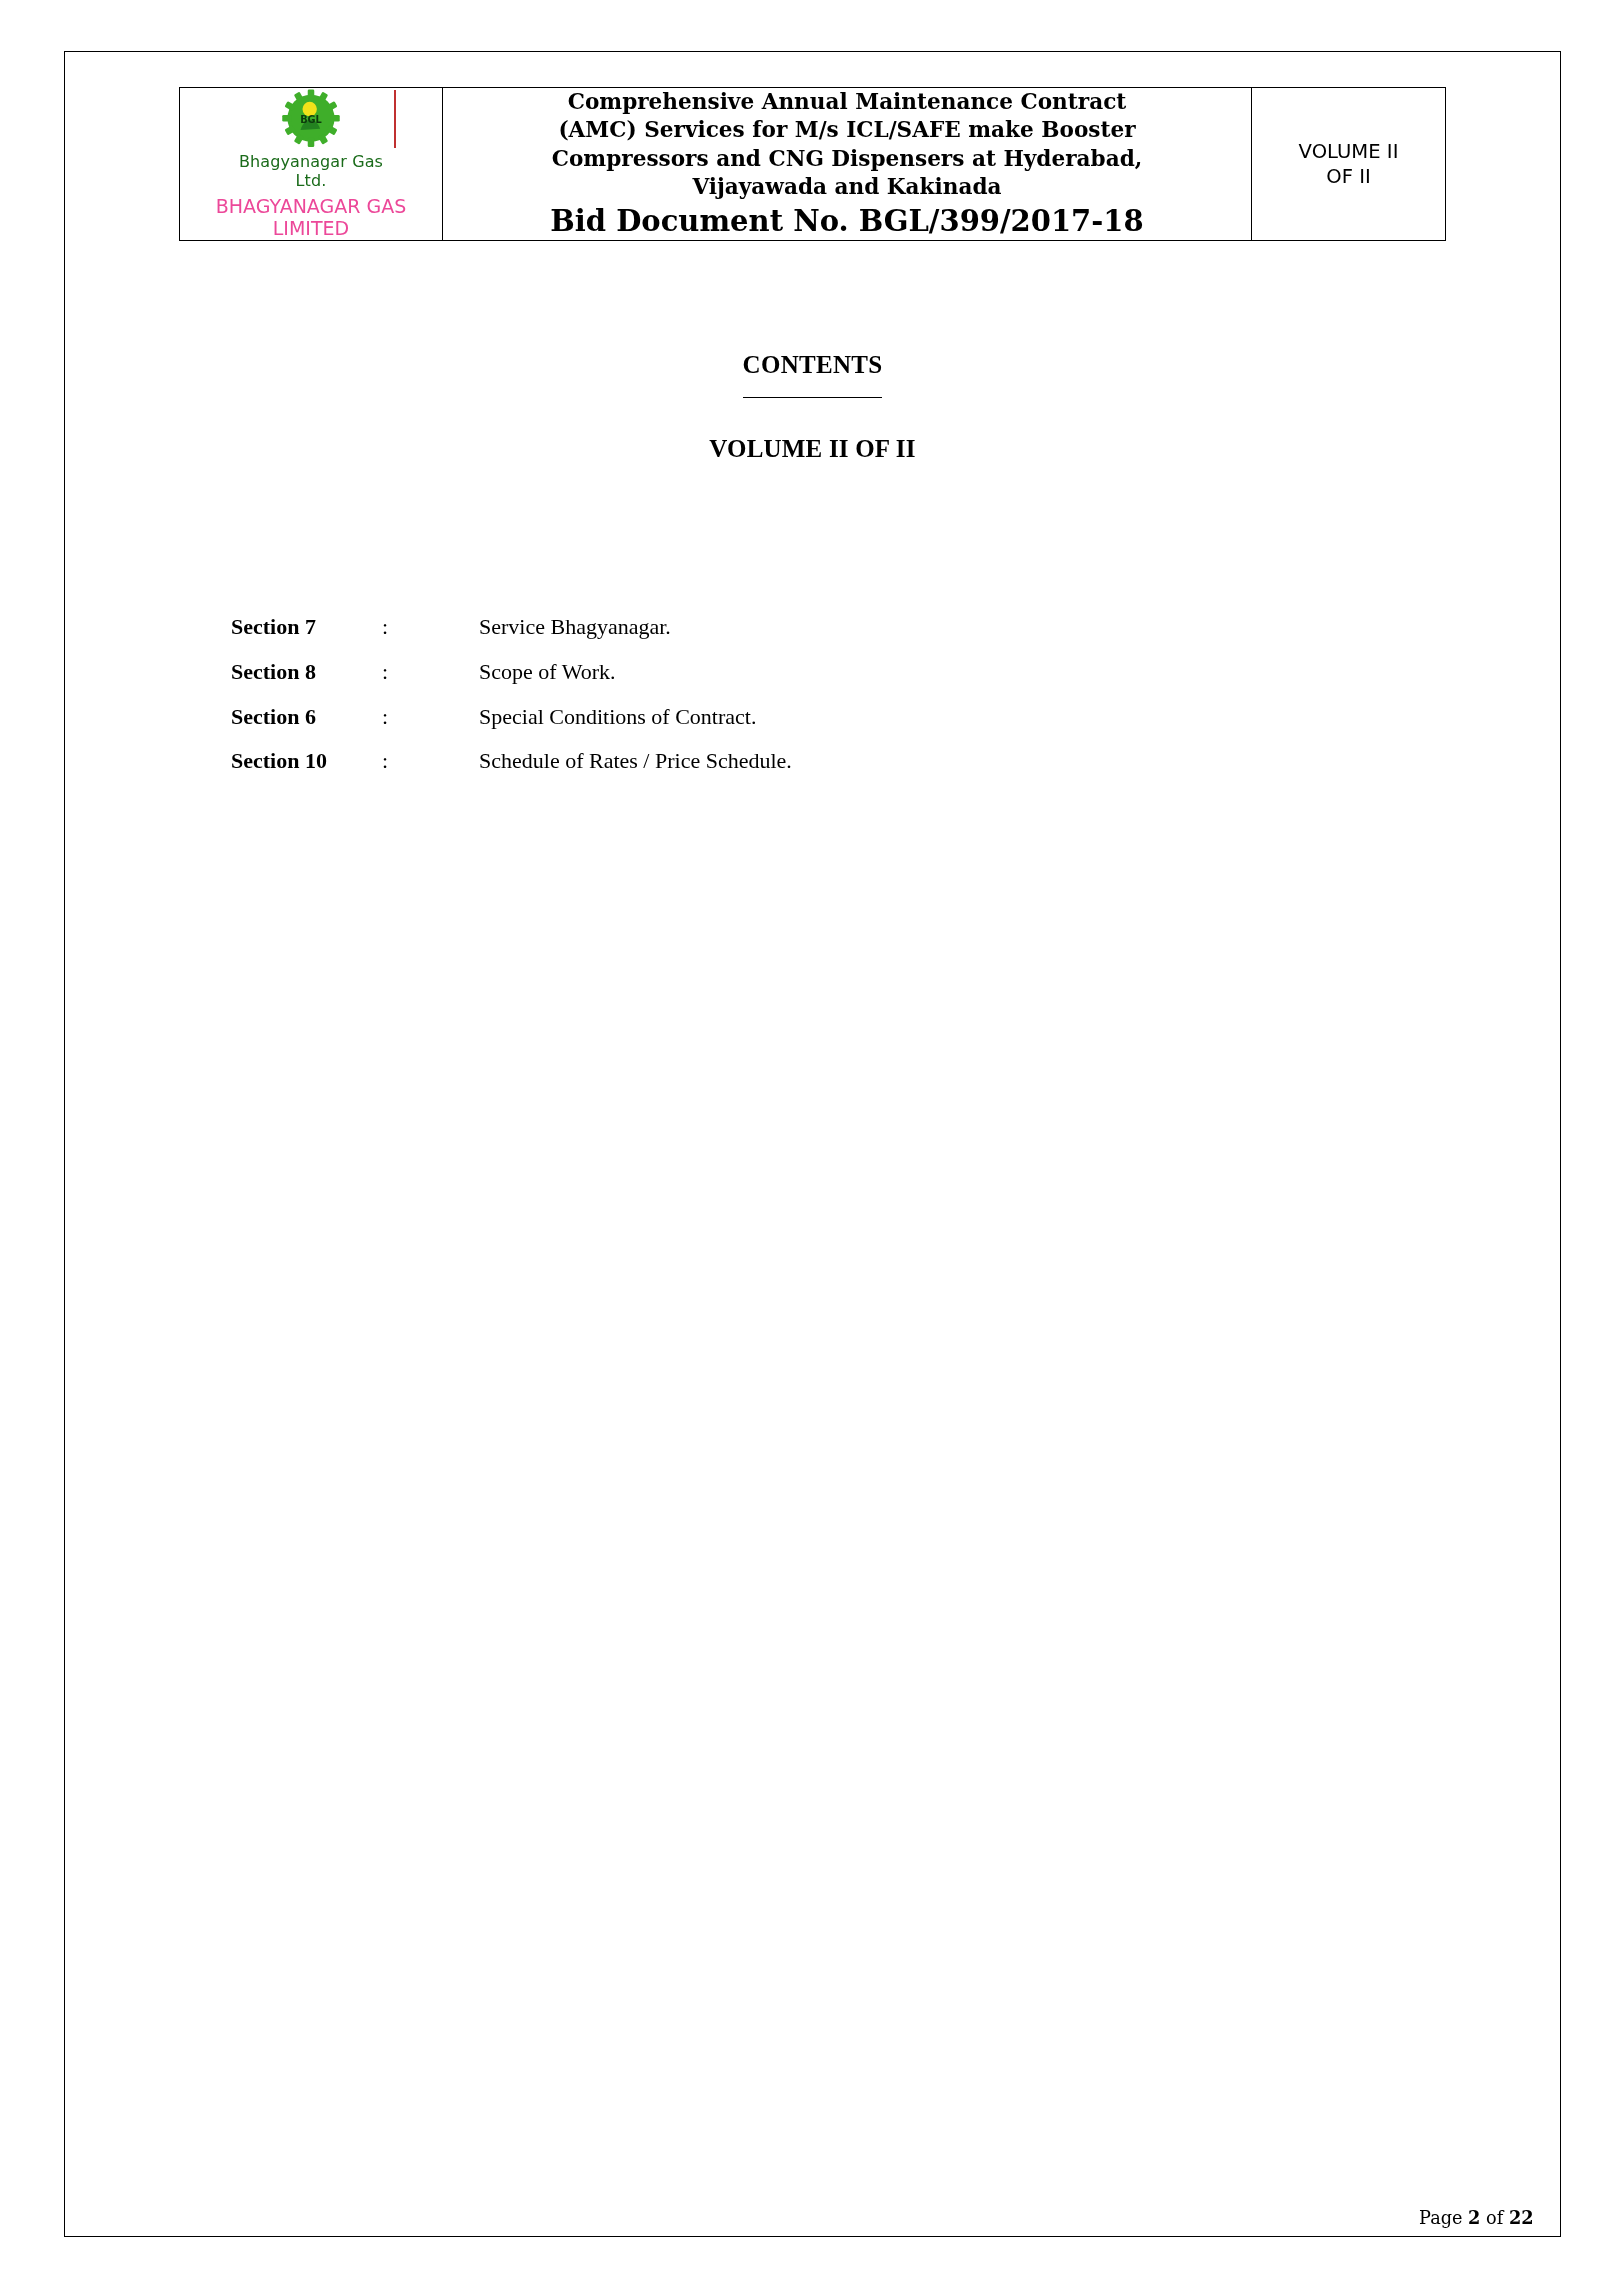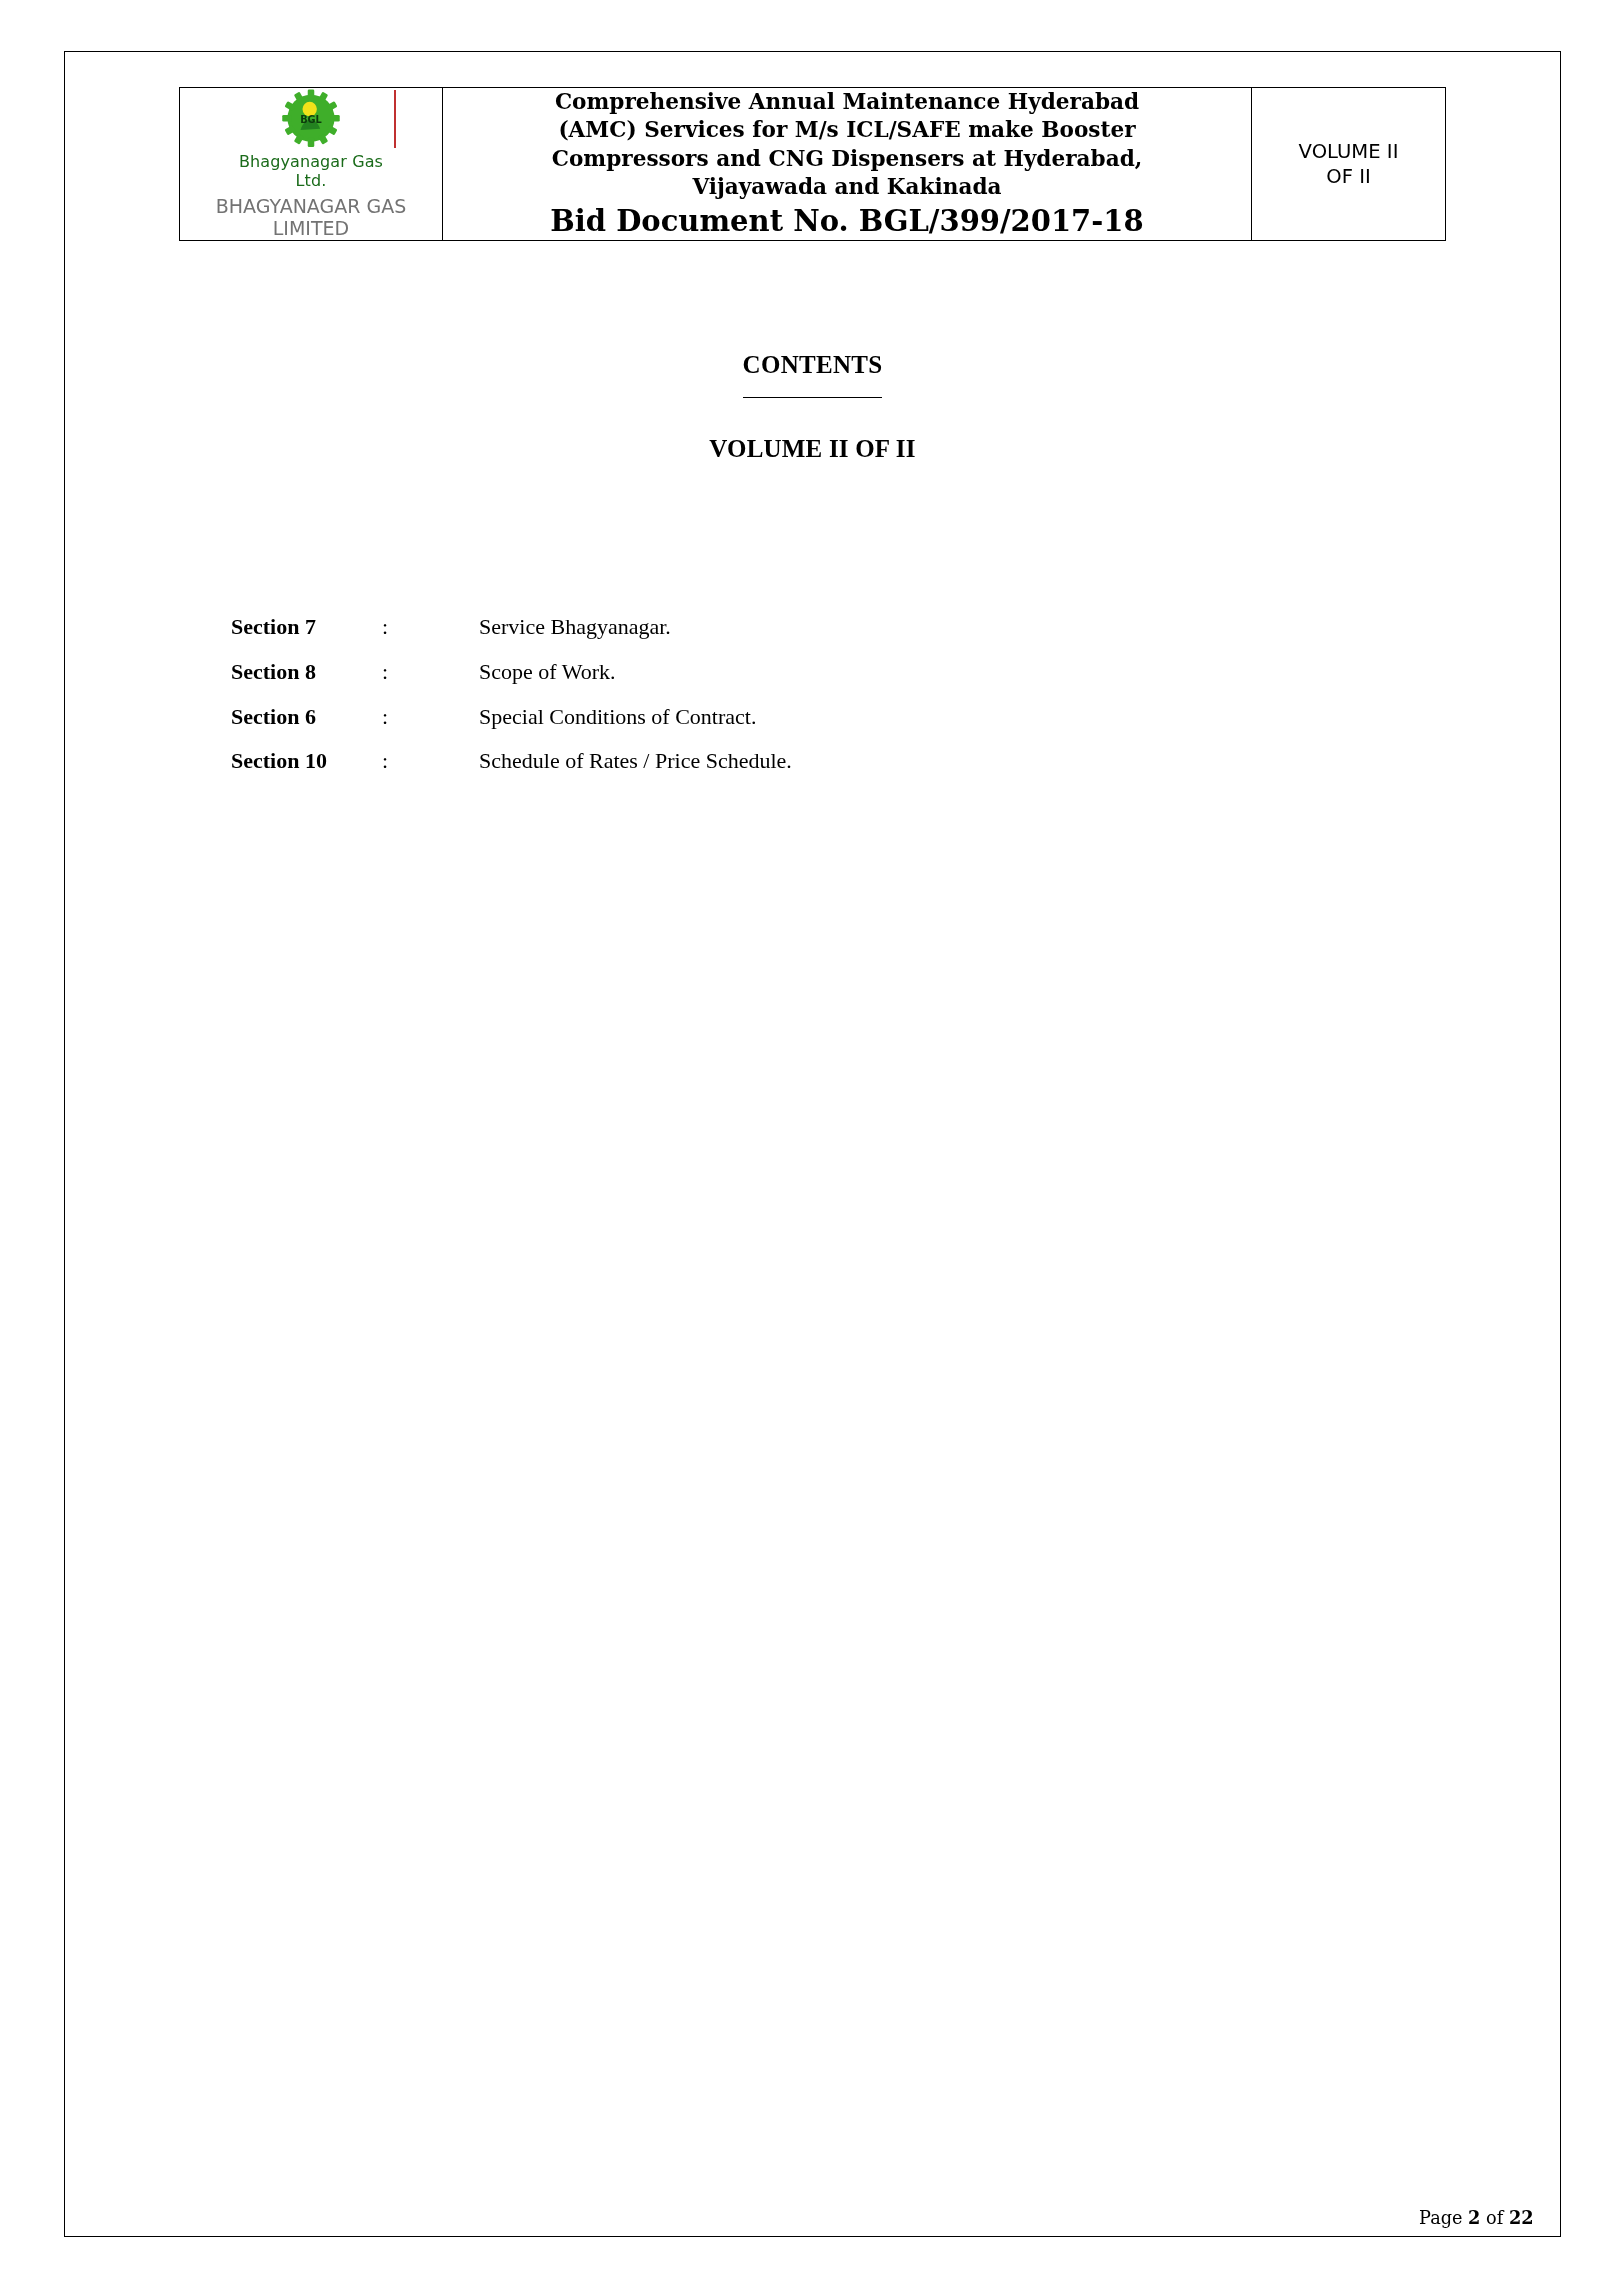--- a/index.html
+++ b/index.html
@@ -95,21 +95,21 @@
     right: -9.2px;
     top: 1.3px;
     width: 1.3px;
     height: 58px;
     background: #c03030;
   }
   .company-name {
     font-family: "DejaVu Sans", sans-serif;
     font-size: 19px;
     line-height: 1.18;
-    color: #737373;
+    color: #ec4899;
     text-align: center;
     margin-top: 4.6px;
   }
 
   .doc-title {
     font-family: "DejaVu Serif", serif;
     font-weight: bold;
     font-size: 21.6px;
     line-height: 1.32;
     text-align: center;
@@ -220,21 +220,21 @@
                 <text x="0" y="8" text-anchor="middle" font-family="DejaVu Sans, sans-serif" font-size="15" font-weight="bold" fill="#0d3b0d">BGL</text>
               </g>
             </svg>
             <div class="logo-caption">Bhagyanagar Gas Ltd.</div>
             <div class="logo-divider"></div>
           </div>
           <div class="company-name">BHAGYANAGAR GAS LIMITED</div>
         </td>
 
         <td class="cell-title">
-          <div class="doc-title">Comprehensive Annual Maintenance Hyderabad</div>
+          <div class="doc-title">Comprehensive Annual Maintenance Contract</div>
           <div class="doc-title">(AMC) Services for M/s ICL/SAFE make Booster</div>
           <div class="doc-title">Compressors and CNG Dispensers at Hyderabad,</div>
           <div class="doc-title">Vijayawada and Kakinada</div>
           <div class="doc-subtitle">Bid Document No. BGL/399/2017-18</div>
         </td>
 
         <td class="cell-volume">
           <div class="volume-label" style="white-space: pre-line;">VOLUME II
 OF II</div>
         </td>

